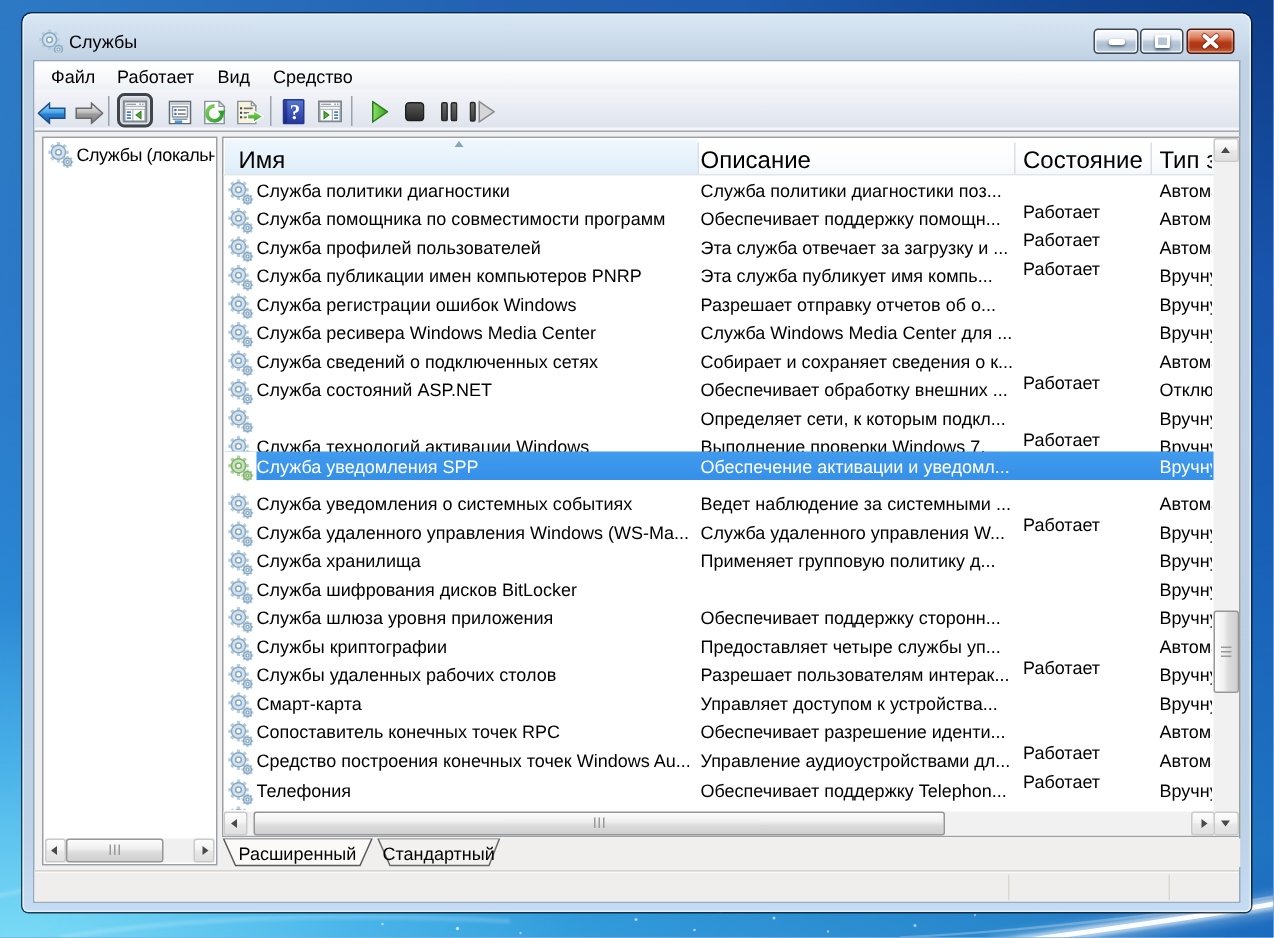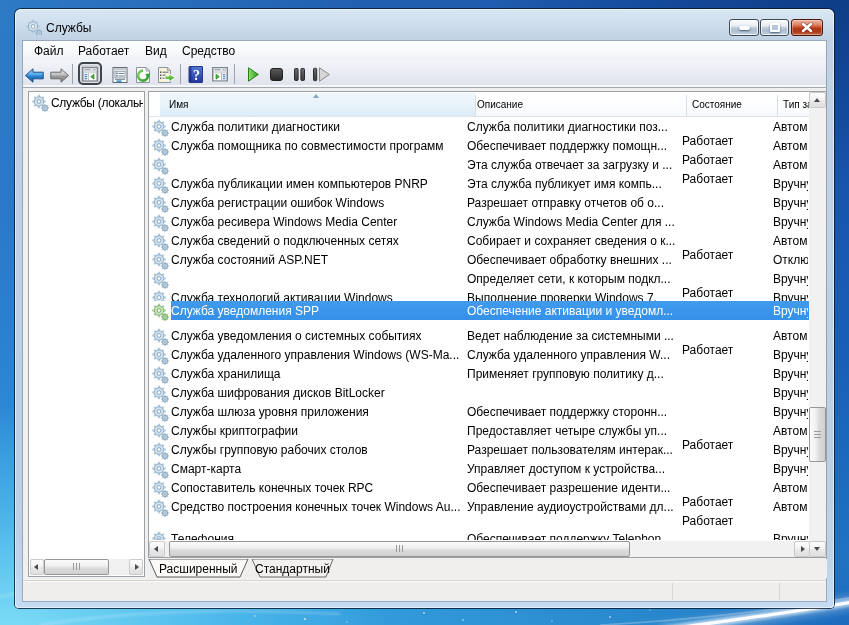--- a/index.html
+++ b/index.html
@@ -40,21 +40,21 @@
  border-bottom:1px solid #a3a8b0;box-shadow:inset 0 -2px 0 rgba(255,255,255,.7)}
 .tsep{position:absolute;top:4px;width:1px;height:20px;background:#9ba4ae}
 .ticon{position:absolute;top:4px}
 
 #tree{position:absolute;left:5px;top:50px;width:117px;height:486px;background:#fff;border:1px solid #9ba0a6}
 #treehdr{position:absolute;left:1px;top:1px;width:113px;height:19px;overflow:hidden;font-size:12px;white-space:nowrap}
 #treehdr svg{position:absolute;left:2px;top:1px}
 #treehdr b{position:absolute;left:21px;top:3px;font-weight:normal;letter-spacing:-0.3px}
 #treehsb{position:absolute;left:1px;bottom:1px;width:113px;height:16px;background:#f0f0f0}
 #list{position:absolute;left:125px;top:50px;width:679px;height:467px;background:#fff;border:1px solid #9ba0a6}
-#lhdr{position:absolute;left:11px;top:1px;width:660px;height:23px;font-size:10px;
+#lhdr{position:absolute;left:1px;top:1px;width:660px;height:23px;font-size:16px;
  background:linear-gradient(180deg,#ffffff 0%,#fcfdfe 60%,#f5f8fb 100%)}
 #lhdr .sorted{position:absolute;left:0;top:0;width:315px;height:23px;
  background:linear-gradient(180deg,#f0f7fd 0%,#e6f2fb 60%,#dcecf8 100%)}
 #lhdr .hsep{position:absolute;top:2px;width:1px;height:21px;background:#d8dfe6}
 #lhdr span{position:absolute;top:6px}
 #lhdr .arrow{position:absolute;left:153px;top:2px;width:0;height:0;
  border-left:3.5px solid transparent;border-right:3.5px solid transparent;border-bottom:4px solid #87a4ba;margin-top:-1px}
 #hdrline{position:absolute;left:0;top:24px;width:661px;height:1px;background:#e2e6ea}
 #rows{position:absolute;left:1px;top:25px;width:660px;height:423px;overflow:hidden;font-size:12px}
 .row{position:absolute;left:0;width:660px;height:19px;white-space:nowrap}
@@ -363,20 +363,21 @@
             </svg>
             <span class="nm">Служба помощника по совместимости программ</span>
             <span class="ds">Обеспечивает поддержку помощн...</span>
             <span class="st">Работает</span>
             <span class="tp">Автоматически</span>
           </div>
 <div class="row" style="top:38px">
             <svg width="17" height="18" viewBox="0 0 17 18">
               <use href="#svcicon"></use>
             </svg>
+            <span class="nm">Служба профилей пользователей</span>
             <span class="ds">Эта служба отвечает за загрузку и ...</span>
             <span class="st">Работает</span>
             <span class="tp">Автоматически</span>
           </div>
 <div class="row" style="top:57px">
             <svg width="17" height="18" viewBox="0 0 17 18">
               <use href="#svcicon"></use>
             </svg>
             <span class="nm">Служба публикации имен компьютеров PNRP</span>
             <span class="ds">Эта служба публикует имя компь...</span>
@@ -486,21 +487,21 @@
             </svg>
             <span class="nm">Службы криптографии</span>
             <span class="ds">Предоставляет четыре службы уп...</span>
             <span class="st">Работает</span>
             <span class="tp">Автоматически</span>
           </div>
 <div class="row" style="top:323px">
             <svg width="17" height="18" viewBox="0 0 17 18">
               <use href="#svcicon"></use>
             </svg>
-            <span class="nm">Службы групповую рабочих столов</span>
+            <span class="nm">Службы удаленных рабочих столов</span>
             <span class="ds">Разрешает пользователям интерак...</span>
             <span class="tp">Вручную</span>
           </div>
 <div class="row" style="top:342px">
             <svg width="17" height="18" viewBox="0 0 17 18">
               <use href="#svcicon"></use>
             </svg>
             <span class="nm">Смарт-карта</span>
             <span class="ds">Управляет доступом к устройства...</span>
             <span class="tp">Вручную</span>
@@ -516,21 +517,21 @@
           </div>
 <div class="row" style="top:380px">
             <svg width="17" height="18" viewBox="0 0 17 18">
               <use href="#svcicon"></use>
             </svg>
             <span class="nm">Средство построения конечных точек Windows Au...</span>
             <span class="ds">Управление аудиоустройствами дл...</span>
             <span class="st">Работает</span>
             <span class="tp">Автоматически</span>
           </div>
-<div class="row" style="top:412px">
+<div class="row" style="top:400px">
             <svg width="17" height="18" viewBox="0 0 17 18">
               <use href="#svcicon"></use>
             </svg>
             <span class="nm">Телефония</span>
             <span class="ds">Обеспечивает поддержку Telephon...</span>
             <span class="tp">Вручную</span>
           </div>
 <div class="row" style="top:418px">
             <svg width="17" height="18" viewBox="0 0 17 18">
               <use href="#svcicon"></use>

